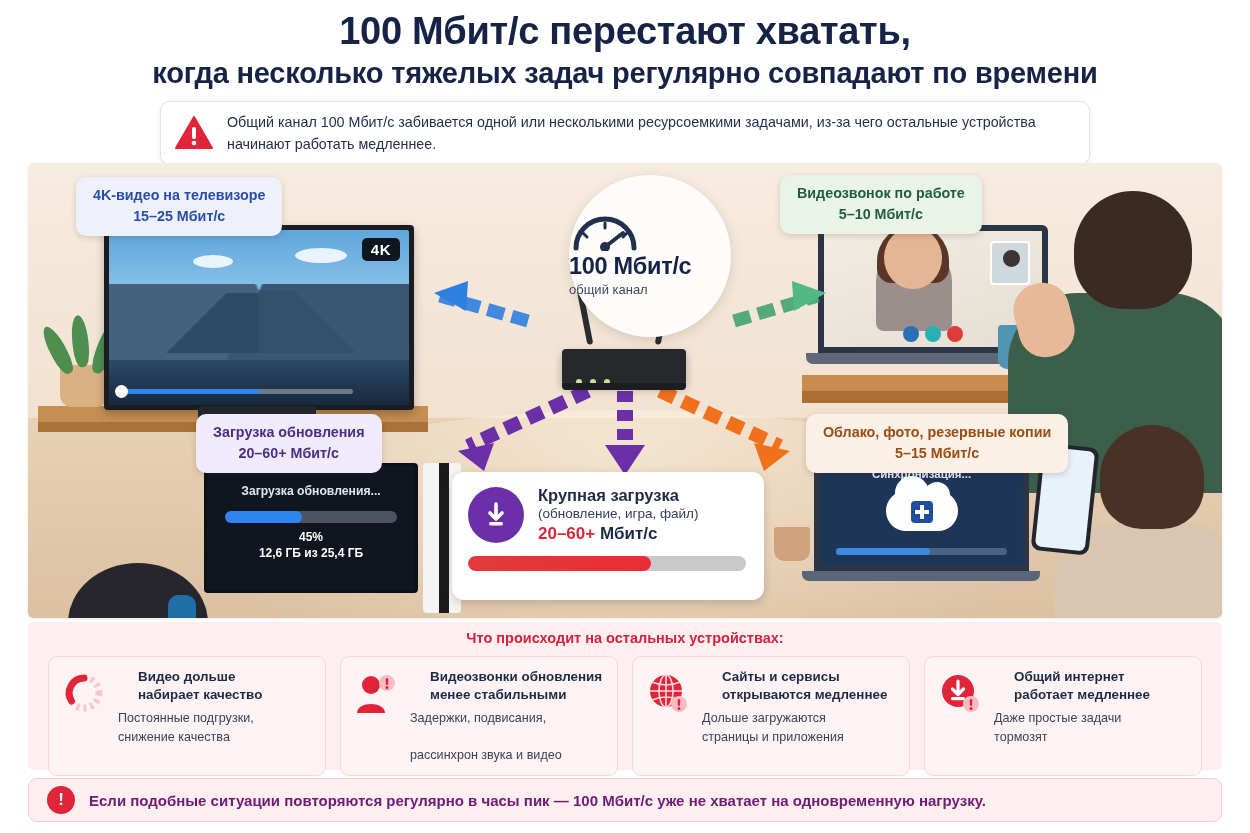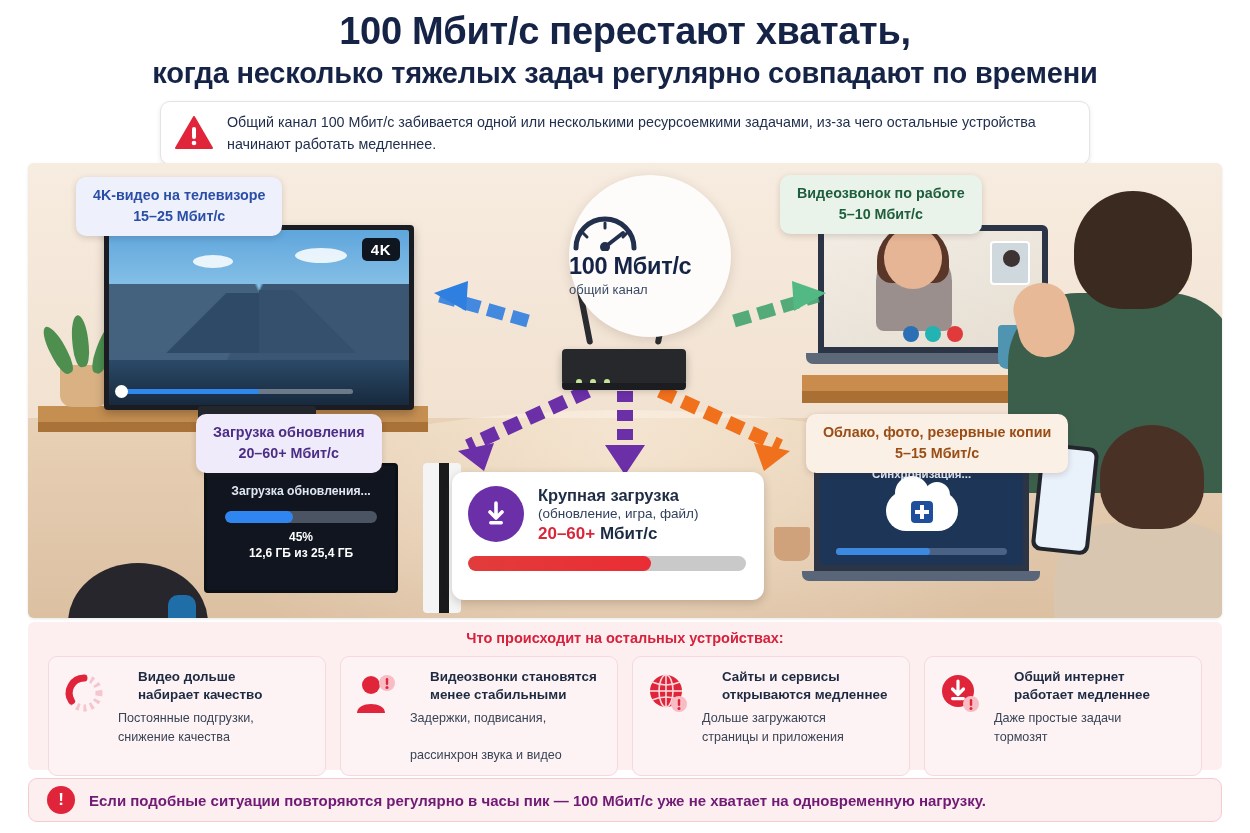--- a/index.html
+++ b/index.html
@@ -79,21 +79,21 @@
   .tv-prog i { position:absolute; left:0; top:0; height:100%; width:60%; background:#2f87ed; border-radius:3px; }
   .tv-prog b { position:absolute; left:-4px; top:-4px; width:13px; height:13px; border-radius:50%; background:#fff; }
   .soundbar { position:absolute; left:170px; top:243px; width:118px; height:17px; background:#23262c; border-radius:3px; }
   .plant-pot { position:absolute; left:32px; top:202px; width:48px; height:42px;
         background:#d9b183; border-radius:4px 4px 12px 12px; }
   .leaf { position:absolute; width:16px; height:52px; background:#4e8f50; border-radius:50% 50% 40% 40%; transform-origin: bottom center; }
   .gamer-head { position:absolute; left:40px; top:400px; width:140px; height:120px; background:#27262c; border-radius:50% 50% 35% 35%; }
   .headphone { position:absolute; left:140px; top:432px; width:28px; height:44px; background:#1f6ea8; border-radius:10px; }
 
   
-  .dl-monitor { position:absolute; left:176px; top:300px; width:194px; height:130px;
+  .dl-monitor { position:absolute; left:176px; top:300px; width:214px; height:130px;
         background:#10151f; border:3px solid #0c1017; border-radius:4px; padding:12px 16px; }
   .dl-title { color:#dfe6ef; font-size:12.2px; font-weight:600; text-align:center; margin-top:6px; }
   .dl-bar { margin:13px 2px 0; height:12px; border-radius:7px; background:#4b5462; position:relative; overflow:hidden; }
   .dl-bar i { position:absolute; left:0; top:0; height:100%; width:53%; background:#2f86f0; border-radius:7px; }
   .dl-pct { color:#fff; font-size:12px; font-weight:700; text-align:center; margin-top:7px; }
   .dl-size { color:#fff; font-size:12px; font-weight:700; text-align:center; margin-top:2px; }
   .console { position:absolute; left:395px; top:300px; width:38px; height:150px;
         background:linear-gradient(90deg,#f4f4f4 0 42%,#1a1a1c 42% 68%,#f4f4f4 68%); border-radius:4px; }
 
   
@@ -172,21 +172,21 @@
   .badge-call  { left:752px; top:12px;  background:#eaf3ea; color:#1f5e3c; }
   .badge-dl    { left:168px; top:251px; background:#f0ebfa; color:#4b2d86; }
   .badge-cloud { left:778px; top:251px; background:#fbf0e5; color:#9a4d14; }
 
   
   .dl-card {
     position:absolute; left:424px; top:309px; width:312px; height:128px; z-index:10;
     background:#ffffff; border-radius:12px; box-shadow:0 3px 10px rgba(60,40,30,.22);
     padding:14px 18px 14px 16px;
   }
-  .dl-card-row { display:flex; gap:14px; }
+  .dl-card-row { display:flex; align-items:center; gap:14px; }
   .dl-circle { width:56px; height:56px; flex:0 0 56px; border-radius:50%; background:#6b2fa8;
         display:flex; align-items:center; justify-content:center; }
   .dl-c-t1 { font-size:16.5px; font-weight:700; color:#1e2b44; }
   .dl-c-t2 { font-size:13.5px; color:#32405c; margin-top:1px; }
   .dl-c-t3 { font-size:17px; font-weight:700; color:#1c2a43; margin-top:3px; }
   .dl-c-t3 em { font-style:normal; color:#d8273a; }
   .dl-card-bar { margin-top:12px; height:15px; border-radius:9px; background:#c9c9c9; position:relative; overflow:hidden; }
   .dl-card-bar i { position:absolute; left:0; top:0; height:100%; width:66%;
         background:linear-gradient(90deg,#e23b3b,#ea2d35); border-radius:9px; }
 
@@ -441,21 +441,21 @@
         <div class="card-icon">
           <svg width="44" height="44" viewBox="0 0 44 44">
             <circle cx="17" cy="14" r="9" fill="#e0253a"></circle>
             <path d="M3 42 C3 30 31 30 31 42 Z" fill="#e0253a"></path>
             <circle cx="33" cy="12" r="8" fill="#f7bcc4"></circle>
             <rect x="31.8" y="7" width="2.4" height="7" rx="1.2" fill="#e0253a"></rect>
             <circle cx="33" cy="16.5" r="1.5" fill="#e0253a"></circle>
           </svg>
         </div>
         <div>
-          <div class="card-h">Видеозвонки становятся</div>
+          <div class="card-h">Видеозвонки обновления</div>
           <div class="card-h">менее стабильными</div>
           <div class="card-p">Задержки, подвисания,</div>
           <div class="card-p" style="margin-top:19px">рассинхрон звука и видео</div>
         </div>
       </div>
 
       <div class="card">
         <div class="card-icon">
           <svg width="44" height="44" viewBox="0 0 44 44">
             <circle cx="20" cy="20" r="16" fill="#e0253a"></circle>

